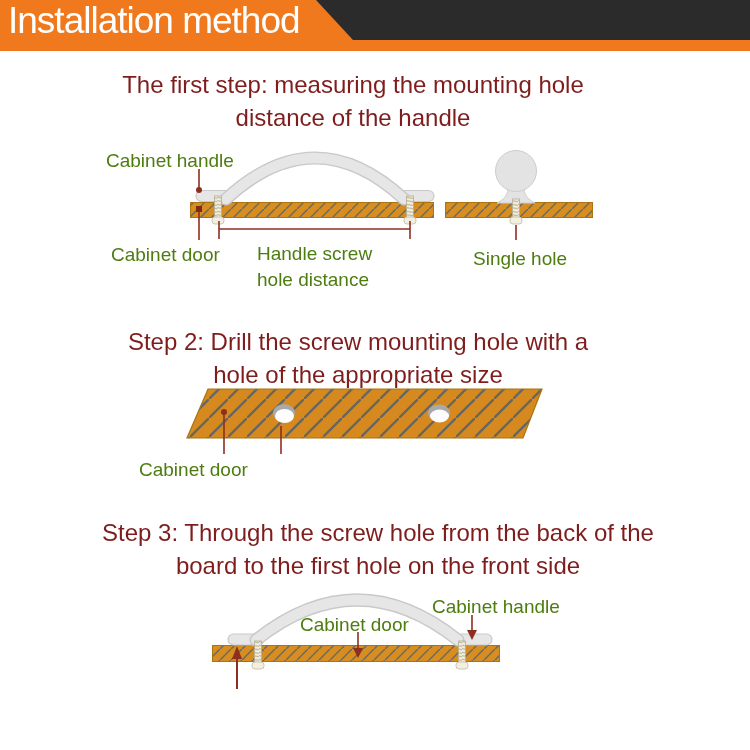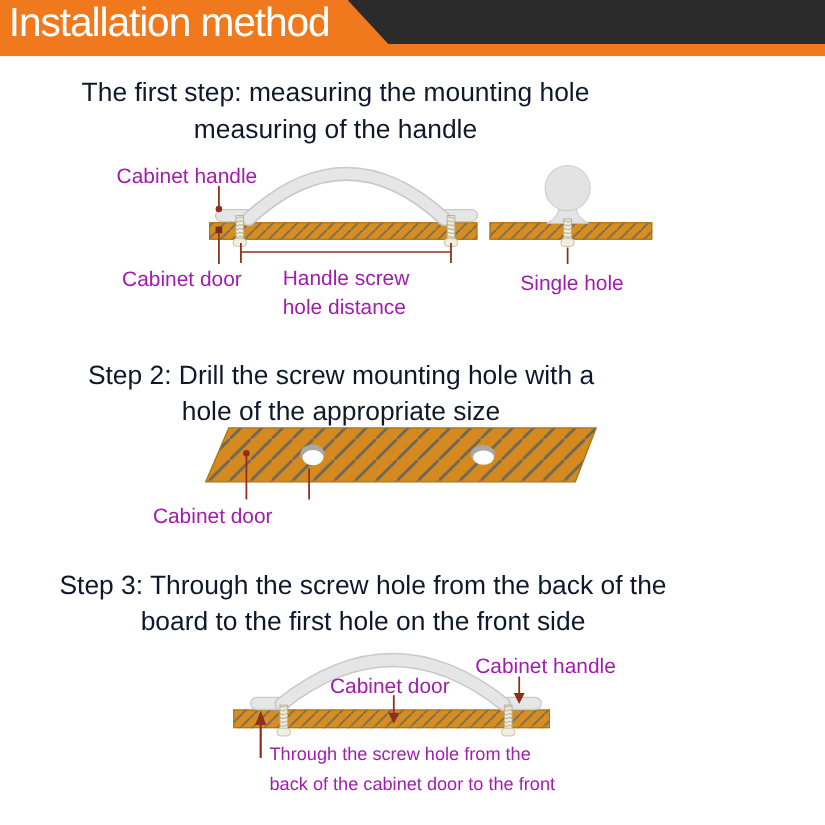--- a/index.html
+++ b/index.html
@@ -12,46 +12,46 @@
   .header-dark{
     position:absolute;left:316px;top:0;width:434px;height:40px;background:#2b2b2b;
     clip-path:polygon(0 0,100% 0,100% 100%,37px 100%);
   }
   .header-title{
     position:absolute;left:8px;top:-2px;height:46px;line-height:46px;
     color:#ffffff;font-size:37px;letter-spacing:-1px;white-space:nowrap;
   }
   
   .step-title{
-    position:absolute;text-align:center;color:#0f172a;font-size:24px;line-height:33px;
+    position:absolute;text-align:center;color:#7f1d1d;font-size:24px;line-height:33px;padding-left:48px;
   }
   .t1{left:0;top:68px;width:610px;}
   .t2{left:0;top:313px;width:620px;margin-top:12px;}
   .t3{left:0;top:516px;width:660px;}
   
   .dlabel{
-    position:absolute;color:#a21caf;font-size:19px;line-height:26px;white-space:nowrap;
+    position:absolute;color:#4d7c0f;font-size:19px;line-height:26px;white-space:nowrap;
   }
   .note{font-size:16.5px;line-height:27px;}
   
   .diagram-layer{position:absolute;left:0;top:0;width:750px;height:750px;}
 </style>
 </head>
 <body>
 
 <div id="canvas">
 
   <div class="header">
     <div class="header-dark"></div>
     <div class="header-title">Installation method</div>
   </div>
 
   <div class="step-title t1">
     <div>The first step: measuring the mounting hole</div>
-    <div>measuring of the handle</div>
+    <div>distance of the handle</div>
   </div>
   <div class="step-title t2">
     <div>Step 2: Drill the screw mounting hole with a</div>
     <div>hole of the appropriate size</div>
   </div>
   <div class="step-title t3">
     <div>Step 3: Through the screw hole from the back of the</div>
     <div>board to the first hole on the front side</div>
   </div>
 
@@ -188,18 +188,14 @@
   <div class="dlabel" style="left:257px;top:241px;">
     <div>Handle screw</div>
     <div>hole distance</div>
   </div>
   <div class="dlabel" style="left:473px;top:246px;">Single hole</div>
 
   <div class="dlabel" style="left:139px;top:457px;">Cabinet door</div>
 
   <div class="dlabel" style="left:300px;top:612px;">Cabinet door</div>
   <div class="dlabel" style="left:432px;top:594px;">Cabinet handle</div>
-  <div class="dlabel note" style="left:245px;top:673px;">
-    <div>Through the screw hole from the</div>
-    <div>back of the cabinet door to the front</div>
-  </div>
 
 </div>
 
 </body></html>

